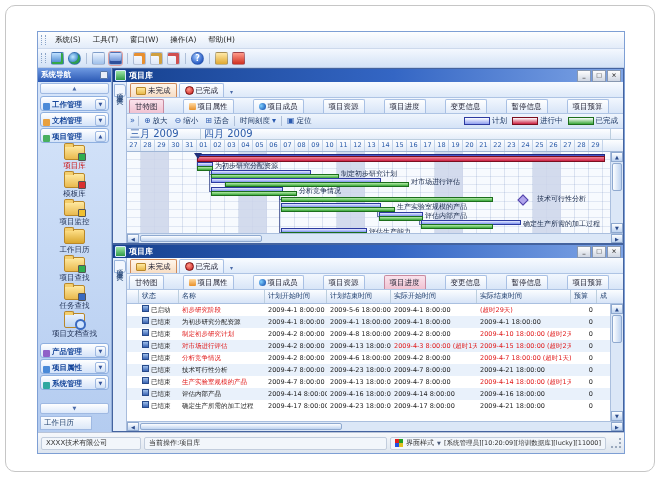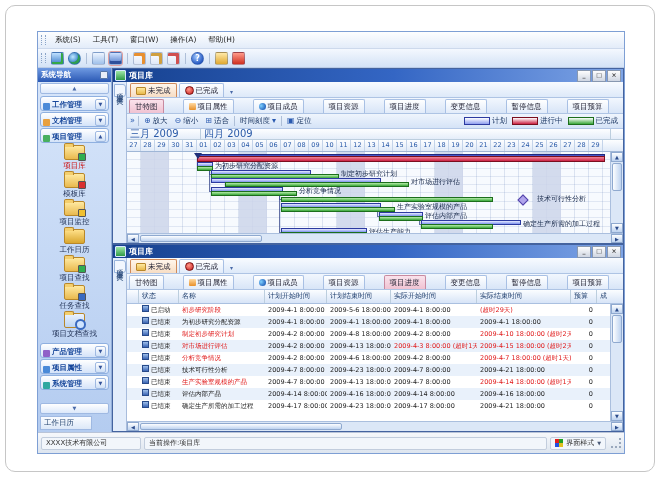--- a/index.html
+++ b/index.html
@@ -660,16 +660,17 @@
     </div>
   </div>
 
   <div class="statusbar">
     <div class="st-seg st-company">XXXX技术有限公司</div>
     <div class="st-seg st-op">当前操作:项目库</div>
     <div class="st-seg st-right">
       <span class="gridicon"></span>
       <span>界面样式</span>
       <span style="font-size:5px;color:#4a5a78">▼</span>
+      <span style="font-size:6.5px">[系统管理员][10:20:09][培训数据库][lucky][11000]</span>
     </div>
     <div class="resize-grip"></div>
   </div>
 </div>
 
 </body></html>

